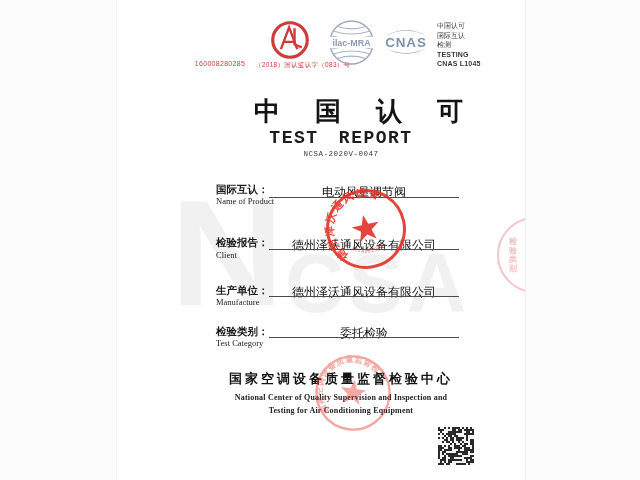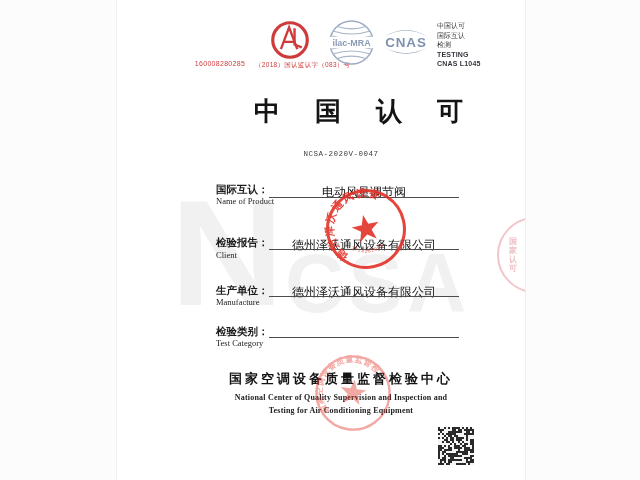--- a/index.html
+++ b/index.html
@@ -99,39 +99,41 @@
 
     <div class="acc-block">
       <div>中国认可</div>
       <div>国际互认</div>
       <div>检测</div>
       <div class="b">TESTING</div>
       <div class="b">CNAS L1045</div>
     </div>
 
     <div class="center-col title-cn">中国认可</div>
+    <div class="center-col title-en">TEST REPORT</div>
     <div class="center-col report-no">NCSA-2020V-0047</div>
 
     <div class="lbl-cn" style="top:183px;">国际互认：</div>
     <div class="lbl-en" style="top:196px;">Name of Product</div>
     <div class="fval" style="top:184px;">电动风量调节阀</div>
     <div class="fline" style="top:197px;"></div>
 
     <div class="lbl-cn" style="top:236px;">检验报告：</div>
     <div class="lbl-en" style="top:250px;">Client</div>
     <div class="fval" style="top:237px;">德州泽沃通风设备有限公司</div>
     <div class="fline" style="top:249px;"></div>
 
     <div class="lbl-cn" style="top:284px;">生产单位：</div>
     <div class="lbl-en" style="top:297px;">Manufacture</div>
     <div class="fval" style="top:284px;">德州泽沃通风设备有限公司</div>
     <div class="fline" style="top:296px;"></div>
 
     <div class="lbl-cn" style="top:325px;">检验类别：</div>
     <div class="lbl-en" style="top:338px;">Test Category</div>
+    <div class="fval" style="top:325px;">委托检验</div>
     <div class="fline" style="top:337px;"></div>
 
     <div class="center-col org-cn">国家空调设备质量监督检验中心</div>
     <div class="center-col org-en org-en1">National Center of Quality Supervision and Inspection and</div>
     <div class="center-col org-en org-en2">Testing for Air Conditioning Equipment</div>
 
     <svg class="seal seal-main" viewBox="0 0 160 160">
       <defs>
         <path id="arcTop" d="M36.2,123.8 A62,62 0 1 1 123.8,36.2" fill="none"></path>
         <path id="arcBottom" d="M34,96 A50,50 0 0 0 126,96" fill="none"></path>
@@ -151,21 +153,21 @@
         <path id="arcTop2" d="M36.2,123.8 A62,62 0 1 1 123.8,36.2" fill="none"></path>
       </defs>
       <circle cx="80" cy="80" r="75" fill="none" stroke="#e23127" stroke-width="5"></circle>
       <text font-size="17" font-weight="bold" fill="#e23127" letter-spacing="1" font-family="Liberation Serif, serif">
         <textPath href="#arcTop2" startOffset="0">国家空调设备质量监督检验中心</textPath>
       </text>
       <polygon fill="#e23127" points="80,52 86.5,71.1 106.6,71.3 90.5,83.4 96.5,102.7 80,91 63.5,102.7 69.5,83.4 53.4,71.3 73.5,71.1"></polygon>
     </svg>
 
     <div class="seal seal-edge">
-      <div class="t">国家认可</div>
+      <div class="t">检验类别</div>
     </div>
 
     <div class="qr">
         <i style="left:0px;top:0px"></i>
         <i style="left:6px;top:0px"></i>
         <i style="left:10px;top:0px"></i>
         <i style="left:14px;top:0px"></i>
         <i style="left:16px;top:0px"></i>
         <i style="left:18px;top:0px"></i>
         <i style="left:20px;top:0px"></i>

